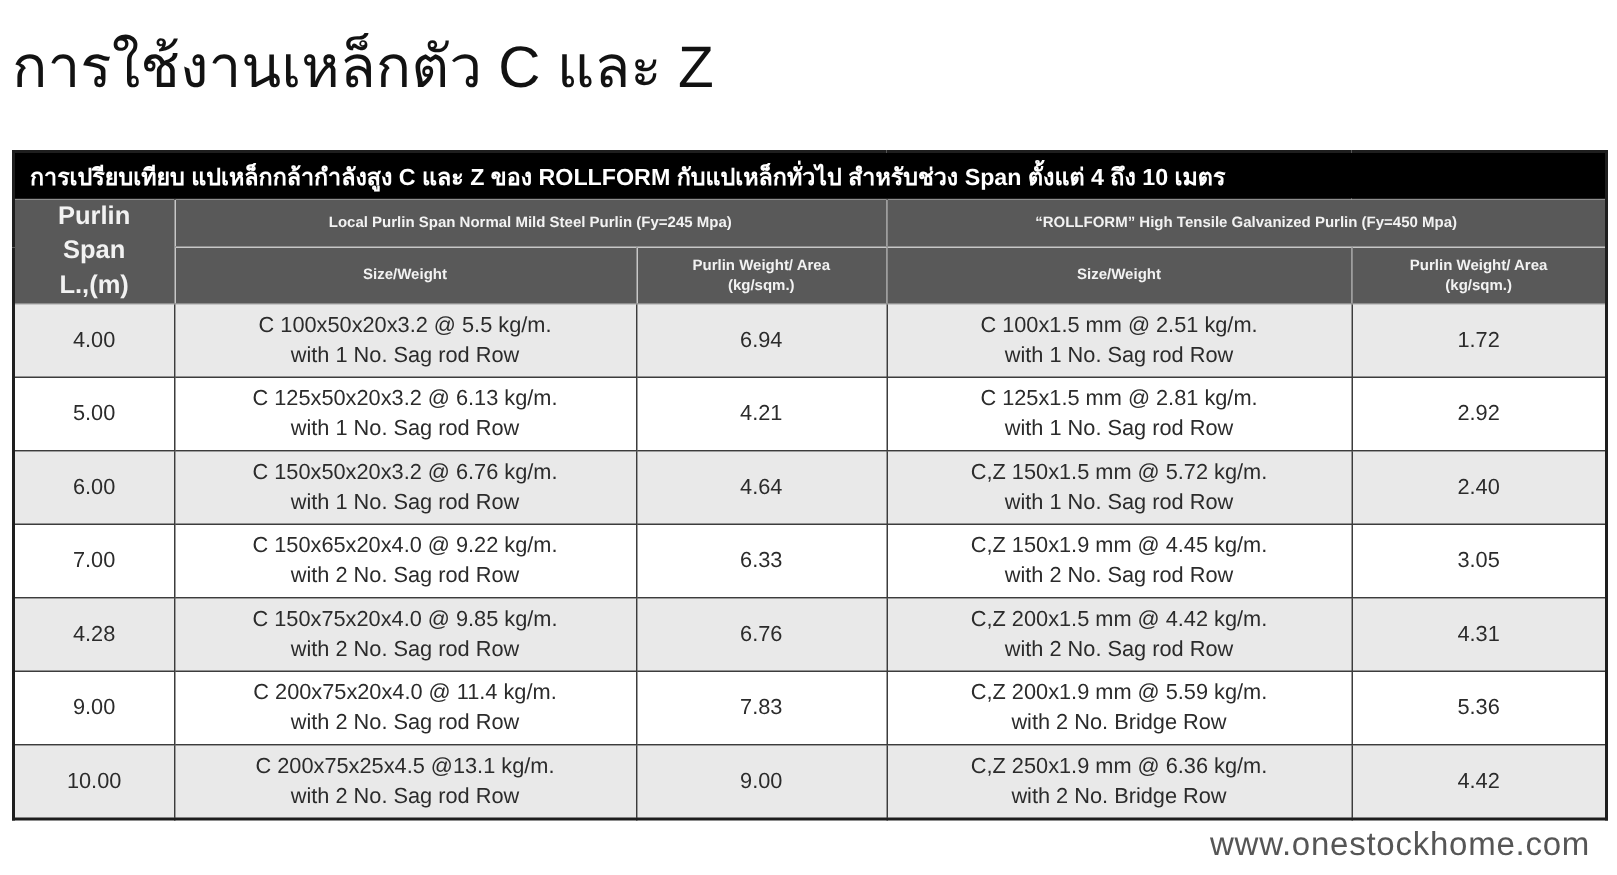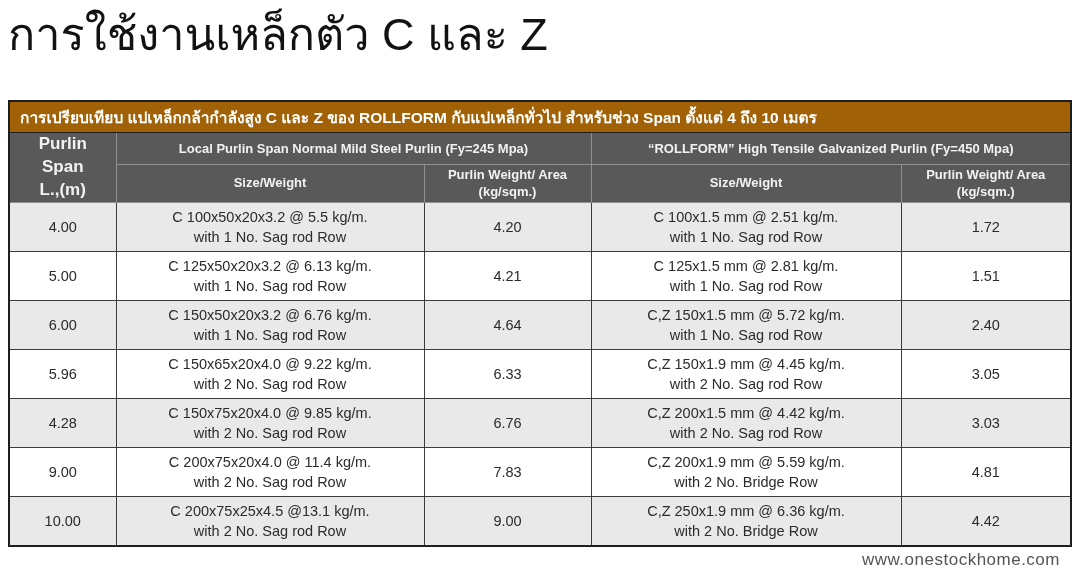--- a/index.html
+++ b/index.html
@@ -5,22 +5,22 @@
   html, body { margin: 0; padding: 0; }
   body {
     width: 1078px; height: 583px;
     background: #ffffff;
     font-family: "Liberation Sans", sans-serif;
     position: relative;
     overflow: hidden;
   }
   .page-title {
     position: absolute;
-    left: 8px; top: 2px;
-    font-size: 45px;
+    left: 8px; top: 18px;
+    font-size: 39px;
     line-height: 1.45;
     color: #121212;
     font-weight: 500;
     white-space: nowrap;
   }
   .tablewrap {
     position: absolute;
     left: 8px; top: 100px;
     width: 1062px;
   }
@@ -29,35 +29,35 @@
     table-layout: fixed;
     width: 1062px;
     border: 2px solid #1e1e1e;
   }
   table.cmp td, table.cmp th {
     overflow: hidden;
     padding: 0 6px;
   }
   
   tr.caption-row td {
-    background: #a16207;
+    background: #000000;
     color: #ffffff;
     font-weight: bold;
     font-size: 15.5px;
     text-align: left;
     height: 30px;
     padding-left: 10px;
     border: 1px solid #1e1e1e;
   }
   
   thead th {
     background: #595959;
     color: #f2f2f2;
     font-weight: bold;
-    font-size: 13px;
+    font-size: 10px;
     text-align: center;
     vertical-align: middle;
     border: 1px solid #8f8f8f;
   }
   tr.group-row th { height: 31px; }
   tr.sub-row th { height: 37px; line-height: 1.3; }
   th.span-head { font-size: 17px; line-height: 1.35; margin-left: 12px; }
   
   tbody td {
     border: 1px solid #3c3c3c;
@@ -67,21 +67,21 @@
     font-size: 14.5px;
     height: 48px;
     line-height: 1.4;
   }
   tbody tr:nth-child(odd) { background: #e9e9e9; }
   tbody tr:nth-child(even) { background: #ffffff; }
   .cell-line { display: block; }
   .footer-url {
     position: absolute;
     right: 18px; top: 550px;
-    font-size: 17px;
+    font-size: 22px;
     font-weight: 300;
     color: #565656;
     letter-spacing: 0.5px;
   }
 </style>
 </head>
 <body>
 
 <div class="page-title">การใช้งานเหล็กตัว C และ Z</div>
 
@@ -119,55 +119,55 @@
         </th>
       </tr>
     </thead>
     <tbody>
       <tr>
         <td>4.00</td>
         <td>
           <span class="cell-line">C 100x50x20x3.2 @ 5.5 kg/m.</span>
           <span class="cell-line">with 1 No. Sag rod Row</span>
         </td>
-        <td>4.20</td>
+        <td>6.94</td>
         <td>
           <span class="cell-line">C 100x1.5 mm @ 2.51 kg/m.</span>
           <span class="cell-line">with 1 No. Sag rod Row</span>
         </td>
         <td>1.72</td>
       </tr>
       <tr>
         <td>5.00</td>
         <td>
           <span class="cell-line">C 125x50x20x3.2 @ 6.13 kg/m.</span>
           <span class="cell-line">with 1 No. Sag rod Row</span>
         </td>
         <td>4.21</td>
         <td>
           <span class="cell-line">C 125x1.5 mm @ 2.81 kg/m.</span>
           <span class="cell-line">with 1 No. Sag rod Row</span>
         </td>
-        <td>1.51</td>
+        <td>2.92</td>
       </tr>
       <tr>
         <td>6.00</td>
         <td>
           <span class="cell-line">C 150x50x20x3.2 @ 6.76 kg/m.</span>
           <span class="cell-line">with 1 No. Sag rod Row</span>
         </td>
         <td>4.64</td>
         <td>
           <span class="cell-line">C,Z 150x1.5 mm @ 5.72 kg/m.</span>
           <span class="cell-line">with 1 No. Sag rod Row</span>
         </td>
         <td>2.40</td>
       </tr>
       <tr>
-        <td>5.96</td>
+        <td>7.00</td>
         <td>
           <span class="cell-line">C 150x65x20x4.0 @ 9.22 kg/m.</span>
           <span class="cell-line">with 2 No. Sag rod Row</span>
         </td>
         <td>6.33</td>
         <td>
           <span class="cell-line">C,Z 150x1.9 mm @ 4.45 kg/m.</span>
           <span class="cell-line">with 2 No. Sag rod Row</span>
         </td>
         <td>3.05</td>
@@ -176,34 +176,34 @@
         <td>4.28</td>
         <td>
           <span class="cell-line">C 150x75x20x4.0 @ 9.85 kg/m.</span>
           <span class="cell-line">with 2 No. Sag rod Row</span>
         </td>
         <td>6.76</td>
         <td>
           <span class="cell-line">C,Z 200x1.5 mm @ 4.42 kg/m.</span>
           <span class="cell-line">with 2 No. Sag rod Row</span>
         </td>
-        <td>3.03</td>
+        <td>4.31</td>
       </tr>
       <tr>
         <td>9.00</td>
         <td>
           <span class="cell-line">C 200x75x20x4.0 @ 11.4 kg/m.</span>
           <span class="cell-line">with 2 No. Sag rod Row</span>
         </td>
         <td>7.83</td>
         <td>
           <span class="cell-line">C,Z 200x1.9 mm @ 5.59 kg/m.</span>
           <span class="cell-line">with 2 No. Bridge Row</span>
         </td>
-        <td>4.81</td>
+        <td>5.36</td>
       </tr>
       <tr>
         <td>10.00</td>
         <td>
           <span class="cell-line">C 200x75x25x4.5 @13.1 kg/m.</span>
           <span class="cell-line">with 2 No. Sag rod Row</span>
         </td>
         <td>9.00</td>
         <td>
           <span class="cell-line">C,Z 250x1.9 mm @ 6.36 kg/m.</span>

